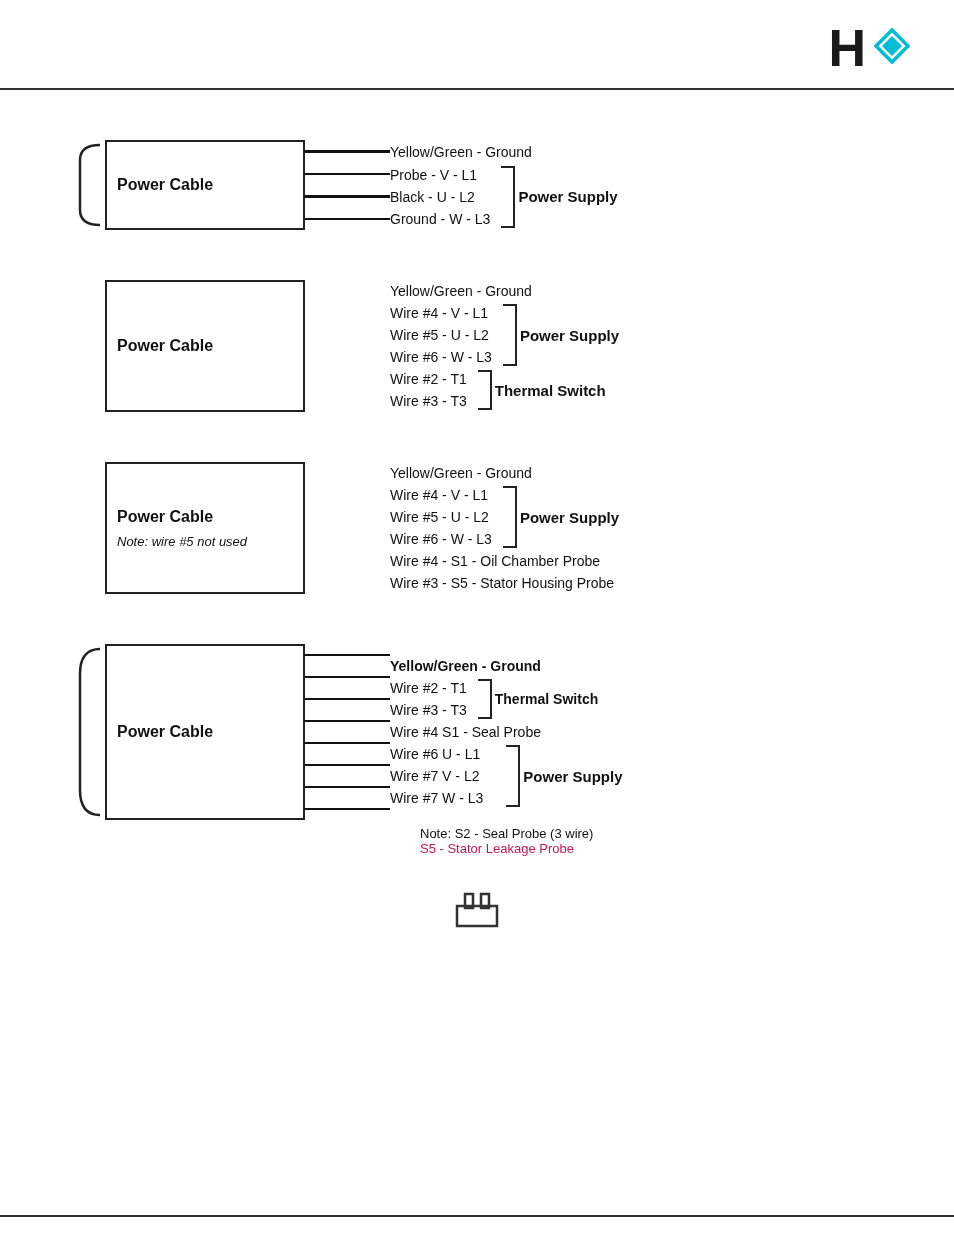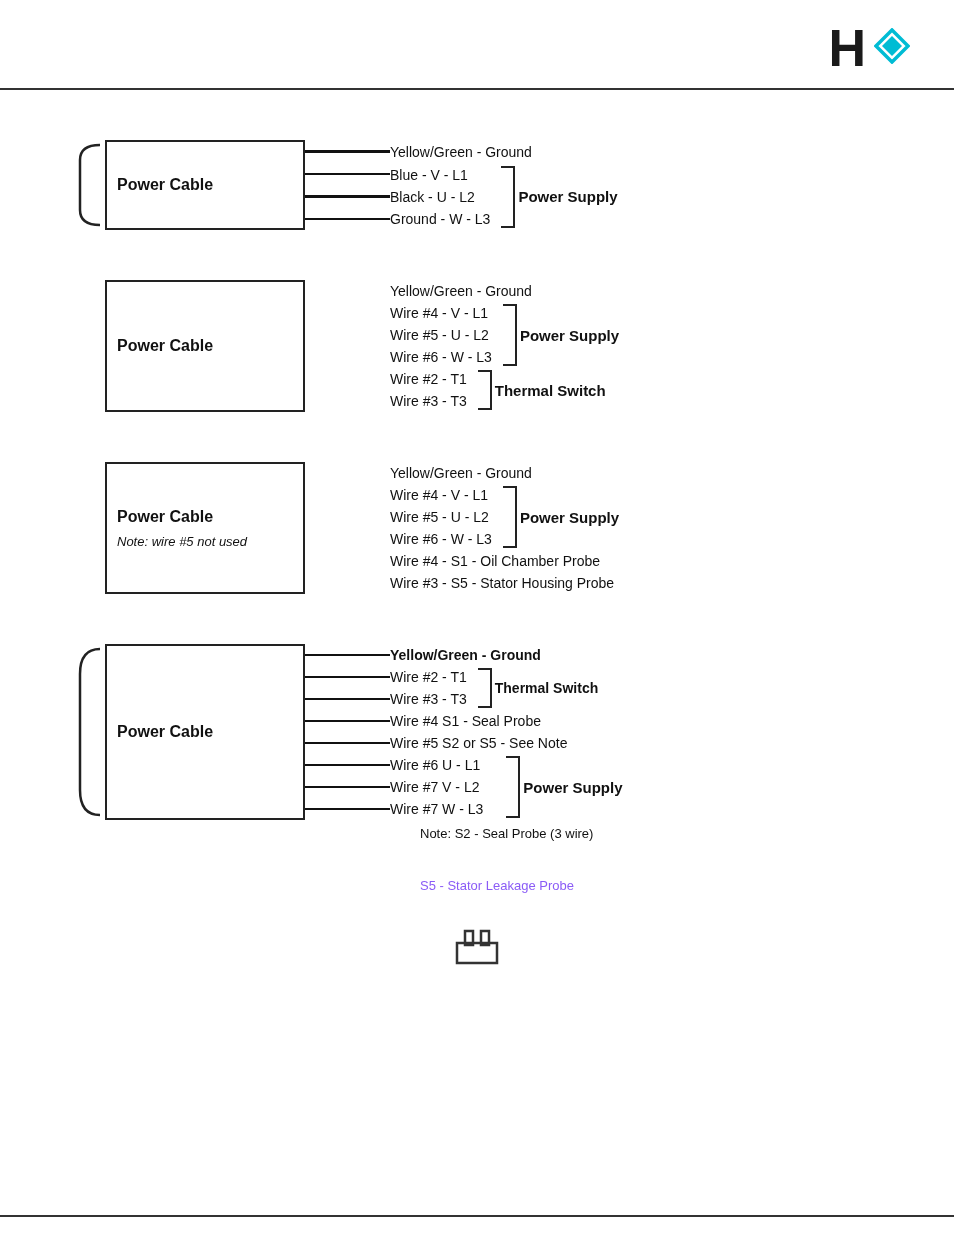--- a/index.html
+++ b/index.html
@@ -136,21 +136,21 @@
       </div>
     </div>
 
     <div style="display:flex; flex-direction:column; justify-content:space-around; height:90px;">
       <div class="label-row">
           <span>Yellow/Green - Ground</span>
         </div>
       <div style="display:flex; align-items:center;">
         <div style="display:flex; flex-direction:column; gap:0;">
           <div class="label-row">
-              <span>Blue - V - L1</span>
+              <span>Probe - V - L1</span>
             </div>
           <div class="label-row">
               <span>Black - U - L2</span>
             </div>
           <div class="label-row">
               <span>Ground - W - L3</span>
             </div>
         </div>
         <div style="display:flex; align-items:center; margin-left:6px;">
           <svg width="22" height="66">
@@ -278,41 +278,40 @@
             <div style="height:22px; display:flex; align-items:center; font-size:14px; color:#111;">Wire #3 - T3</div>
           </div>
           <div style="display:flex; align-items:center; margin-left:6px;">
             <svg width="22" height="44">
               <path d="M5,3 L18,3 L18,41 L5,41" fill="none" stroke="#222" stroke-width="2"></path>
             </svg>
             <span style="font-size:14px; font-weight:bold; color:#111; white-space:nowrap;">Thermal Switch</span>
           </div>
         </div>
         <div style="height:22px; display:flex; align-items:center; font-size:14px; color:#111;">Wire #4  S1 - Seal Probe</div>
-        <div style="height:22px; display:flex; align-items:center; font-size:14px; color:#111;">Wire #5  S2 or S5 - See Note</div>
 
         <div style="display:flex; align-items:center;gap:12px;">
           <div style="display:flex; flex-direction:column;">
             <div style="height:22px; display:flex; align-items:center; font-size:14px; color:#111;">Wire #6  U - L1</div>
             <div style="height:22px; display:flex; align-items:center; font-size:14px; color:#111;">Wire #7  V - L2</div>
             <div style="height:22px; display:flex; align-items:center; font-size:14px; color:#111;">Wire #7  W - L3</div>
           </div>
           <div style="display:flex; align-items:center; margin-left:6px;">
             <svg width="22" height="66">
               <path d="M5,3 L18,3 L18,63 L5,63" fill="none" stroke="#222" stroke-width="2"></path>
             </svg>
             <span style="font-size:15px; font-weight:bold; color:#111; white-space:nowrap;">Power Supply</span>
           </div>
         </div>
       </div>
     </div>
 
     <div style="padding-left:350px; margin-top:6px;">
       <div style="font-size:13px; color:#111;">Note: S2 - Seal Probe (3 wire)</div>
-      <div style="font-size:13px; color:#8b5cf6;margin-top:37px;">        S5 - Stator Leakage Probe</div>
+      <div style="font-size:13px; color:#be185d;">        S5 - Stator Leakage Probe</div>
     </div>
   </div>
 
   <div style="display:flex; justify-content:center; margin-top:10px; margin-bottom:20px;">
     <svg width="60" height="50">
 
       <rect x="10" y="20" width="40" height="20" fill="none" stroke="#333" stroke-width="2.5"></rect>
       <rect x="18" y="8" width="8" height="14" fill="none" stroke="#333" stroke-width="2.5"></rect>
       <rect x="34" y="8" width="8" height="14" fill="none" stroke="#333" stroke-width="2.5"></rect>
     </svg>

